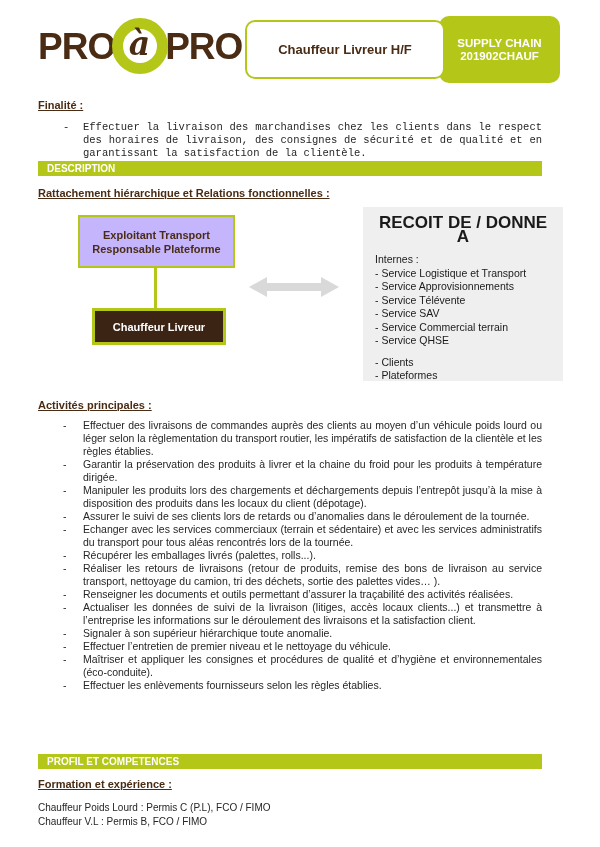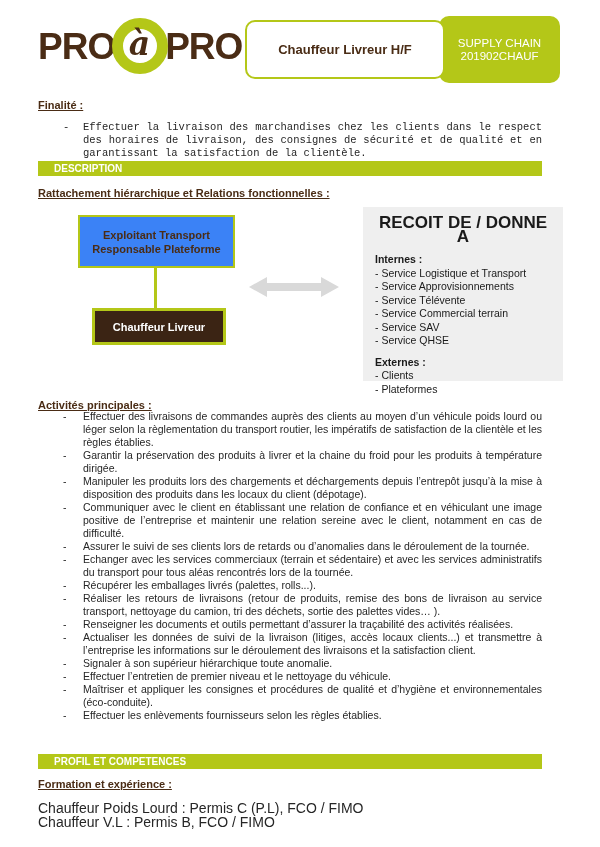--- a/index.html
+++ b/index.html
@@ -35,68 +35,68 @@
   }
   .titlebox{position:absolute;left:245px;top:16px;width:315px;height:67px;}
   .titlebox-left{
     position:absolute;left:0;top:4px;width:200px;height:59px;background:#fff;
     border:2px solid var(--green);border-radius:10px;z-index:1;
     display:flex;align-items:center;justify-content:center;
   }
   .titlebox-left span{font-size:13px;font-weight:bold;color:var(--brown);}
   .titlebox-right{
     position:absolute;left:194px;top:0;width:121px;height:67px;background:var(--green);
-    border-radius:10px;color:#fff;font-weight:normal;font-size:11.5px;text-align:center;
+    border-radius:10px;color:#fff;font-weight:bold;font-size:11.5px;text-align:center;
     display:flex;flex-direction:column;justify-content:space-evenly;padding:20px 0;
   }
 
   
   .h-brown{
     position:absolute;left:38px;font-size:11px;font-weight:bold;color:var(--brown);
     text-decoration:underline;
   }
   .greenbar{
     position:absolute;left:38px;width:504px;height:15px;background:var(--green);
-    color:#fff;font-weight:bold;font-size:10px;line-height:15px;padding-left:16px;
+    color:#fff;font-weight:bold;font-size:10px;line-height:15px;padding-left:9px;
   }
   .blist{position:absolute;left:38px;width:504px;list-style:none;}
   .blist li{
     position:relative;padding-left:45px;text-align:justify;
     font-size:10.5px;line-height:13px;color:var(--text);
   }
   .blist li::before{content:"-";position:absolute;left:25px;top:0;}
 
   
   .orgchart{position:absolute;left:38px;top:206px;width:525px;height:185px;}
   .box-top{
-    position:absolute;left:40px;top:9px;width:157px;height:53px;background:#3b82f6;
+    position:absolute;left:40px;top:9px;width:157px;height:53px;background:#c4b5fd;
     border:2px solid var(--green);
     display:flex;flex-direction:column;align-items:center;justify-content:center;
     font-size:11px;font-weight:bold;color:var(--brown);line-height:14px;text-align:center;
   }
   .vline{position:absolute;left:116px;top:62px;width:3px;height:40px;background:var(--green);}
   .box-bottom{
     position:absolute;left:54px;top:102px;width:134px;height:37px;
     background:var(--darkbox);border:3px solid var(--green);
     display:flex;align-items:center;justify-content:center;
     font-size:11px;font-weight:bold;color:#fff;
   }
   .dbl-arrow{position:absolute;left:210px;top:68px;}
   .relations-panel{
     position:absolute;left:325px;top:1px;width:200px;height:174px;background:var(--panel);
     padding:9px 12px;font-size:10.5px;line-height:13.5px;color:#1a1a1a;
   }
   .rel-title{text-align:center;font-weight:bold;font-size:17px;margin-bottom:10px;color:#1a1a1a;}
-  .rel-label{font-weight:bold;}
+  .rel-label{font-weight:normal;}
   .rel-list{list-style:none;}
   .rel-list li::before{content:"- ";}
   .rel-gap{height:8px;}
 
   
-  .plain-lines{position:absolute;left:38px;width:504px;font-size:14px;line-height:14px;color:var(--text);}
+  .plain-lines{position:absolute;left:38px;width:504px;font-size:10px;line-height:14px;color:var(--text);}
 </style>
 </head>
 <body>
 
 <div class="page">
 
   <div class="logo">
     <span class="logo-txt">PRO</span>
     <span class="logo-ring">
         <span class="logo-a">à</span>
@@ -135,39 +135,37 @@
       <path d="M1,13 L19,3 L19,9 L73,9 L73,3 L91,13 L73,23 L73,17 L19,17 L19,23 Z" fill="#d9d9d9"></path>
     </svg>
 
     <div class="relations-panel">
       <div class="rel-title">RECOIT DE / DONNE A</div>
       <div class="rel-label">Internes :</div>
       <ul class="rel-list">
         <li>Service Logistique et Transport</li>
         <li>Service Approvisionnements</li>
         <li>Service Télévente</li>
+        <li>Service SAV</li>
         <li>Service Commercial terrain</li>
-        <li>Service SAV</li>
         <li>Service QHSE</li>
       </ul>
       <div class="rel-gap"></div>
-      <div class="rel-label">Externes :</div>
       <ul class="rel-list">
         <li>Clients</li>
         <li>Plateformes</li>
       </ul>
     </div>
   </div>
 
   <div class="h-brown" style="top:399px;">Activités principales :</div>
-  <ul class="blist" style="top:410px;">
+  <ul class="blist" style="top:419px;">
     <li>Effectuer des livraisons de commandes auprès des clients au moyen d’un véhicule poids lourd ou léger selon la règlementation du transport routier, les impératifs de satisfaction de la clientèle et les règles établies.</li>
     <li>Garantir la préservation des produits à livrer et la chaine du froid pour les produits à température dirigée.</li>
     <li>Manipuler les produits lors des chargements et déchargements depuis l’entrepôt jusqu’à la mise à disposition des produits dans les locaux du client (dépotage).</li>
-    <li>Communiquer avec le client en établissant une relation de confiance et en véhiculant une image positive de l’entreprise et maintenir une relation sereine avec le client, notamment en cas de difficulté.</li>
     <li>Assurer le suivi de ses clients lors de retards ou d’anomalies dans le déroulement de la tournée.</li>
     <li>Echanger avec les services commerciaux (terrain et sédentaire) et avec les services administratifs du transport pour tous aléas rencontrés lors de la tournée.</li>
     <li>Récupérer les emballages livrés (palettes, rolls...).</li>
     <li>Réaliser les retours de livraisons (retour de produits, remise des bons de livraison au service transport, nettoyage du camion, tri des déchets, sortie des palettes vides… ).</li>
     <li>Renseigner les documents et outils permettant d’assurer la traçabilité des activités réalisées.</li>
     <li>Actualiser les données de suivi de la livraison (litiges, accès locaux clients...) et transmettre à l’entreprise les informations sur le déroulement des livraisons et la satisfaction client.</li>
     <li>Signaler à son supérieur hiérarchique toute anomalie.</li>
     <li>Effectuer l’entretien de premier niveau et le nettoyage du véhicule.</li>
     <li>Maîtriser et appliquer les consignes et procédures de qualité et d’hygiène et environnementales (éco-conduite).</li>
     <li>Effectuer les enlèvements fournisseurs selon les règles établies.</li>

